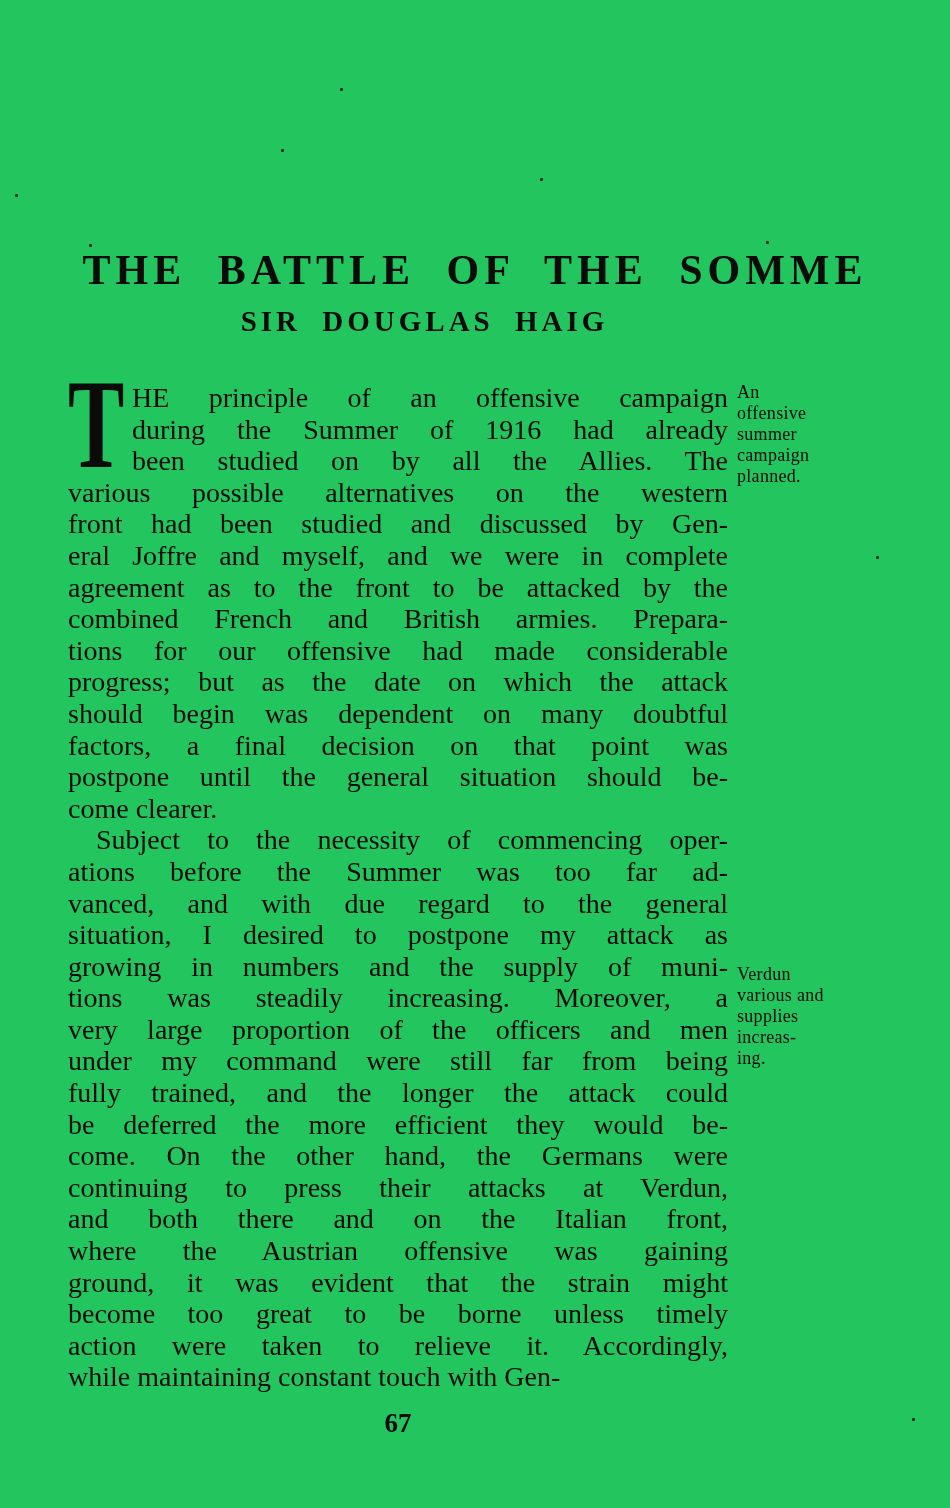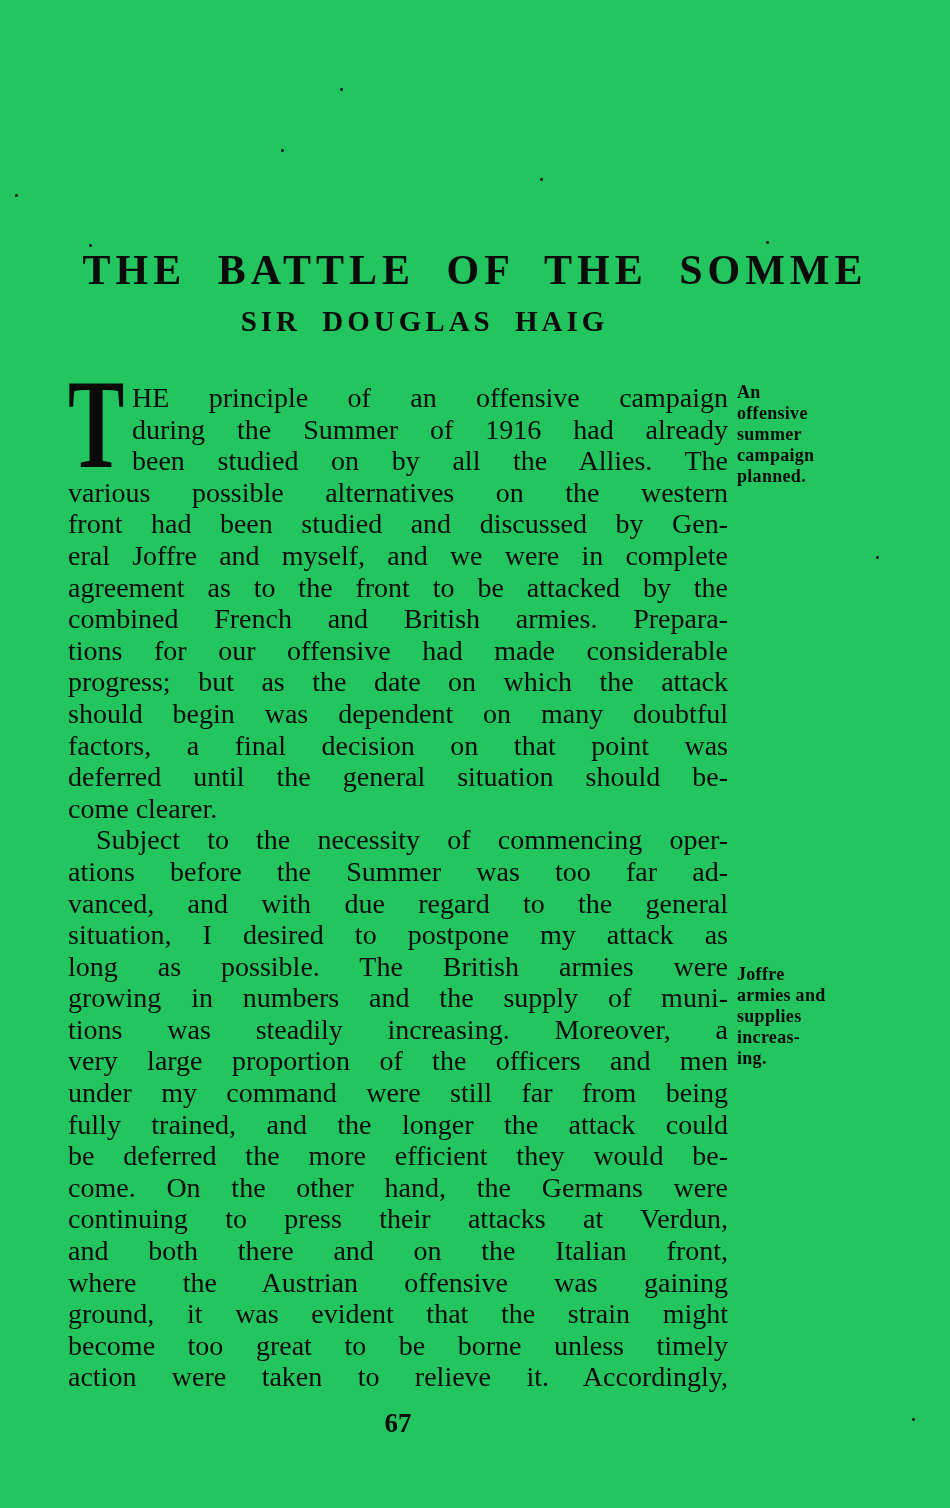--- a/index.html
+++ b/index.html
@@ -35,21 +35,21 @@
   .line.head{padding-left:64px;}
   .line.last{text-align-last:left;}
   .line.indent{text-indent:28px;}
   .dropcap{
     position:absolute;left:0;top:-22px;
     font-size:128px;line-height:1;font-weight:700;
     transform:scaleX(0.66);transform-origin:left top;
   }
   .note{
     position:absolute;left:737px;width:180px;
-    font-size:18px;line-height:21px;font-weight:700;
+    font-size:18px;line-height:21px;font-weight:400;
     letter-spacing:0.3px;
   }
   .note1{top:382px;}
   .note2{top:964px;}
   .page-number{
     position:absolute;left:68px;top:1408px;width:660px;
     text-align:center;font-size:27px;font-weight:700;
   }
   .speck{
     position:absolute;width:3px;height:3px;border-radius:1px;
@@ -73,54 +73,54 @@
     <div class="line head">been studied on by all the Allies.  The</div>
     <div class="line">various possible alternatives on the western</div>
     <div class="line">front had been studied and discussed by Gen-</div>
     <div class="line">eral Joffre and myself, and we were in complete</div>
     <div class="line">agreement as to the front to be attacked by the</div>
     <div class="line">combined French and British armies.  Prepara-</div>
     <div class="line">tions for our offensive had made considerable</div>
     <div class="line">progress; but as the date on which the attack</div>
     <div class="line">should begin was dependent on many doubtful</div>
     <div class="line">factors, a final decision on that point was</div>
-    <div class="line">deferred until the general situation should be-</div>
+    <div class="line">postpone until the general situation should be-</div>
     <div class="line last">come clearer.</div>
 
     <div class="line indent">Subject to the necessity of commencing oper-</div>
     <div class="line">ations before the Summer was too far ad-</div>
     <div class="line">vanced, and with due regard to the general</div>
     <div class="line">situation, I desired to postpone my attack as</div>
-    <div class="line">long as possible.  The British armies were</div>
     <div class="line">growing in numbers and the supply of muni-</div>
     <div class="line">tions was steadily increasing.  Moreover, a</div>
     <div class="line">very large proportion of the officers and men</div>
     <div class="line">under my command were still far from being</div>
     <div class="line">fully trained, and the longer the attack could</div>
     <div class="line">be deferred the more efficient they would be-</div>
     <div class="line">come.  On the other hand, the Germans were</div>
     <div class="line">continuing to press their attacks at Verdun,</div>
     <div class="line">and both there and on the Italian front,</div>
     <div class="line">where the Austrian offensive was gaining</div>
     <div class="line">ground, it was evident that the strain might</div>
     <div class="line">become too great to be borne unless timely</div>
     <div class="line">action were taken to relieve it.  Accordingly,</div>
+    <div class="line last">while maintaining constant touch with Gen-</div>
   </div>
 
   <aside class="note note1">
     <div>An</div>
     <div>offensive</div>
     <div>summer</div>
     <div>campaign</div>
     <div>planned.</div>
   </aside>
 
   <aside class="note note2">
-    <div>Joffre</div>
-    <div>armies and</div>
+    <div>Verdun</div>
+    <div>various and</div>
     <div>supplies</div>
     <div>increas-</div>
     <div>ing.</div>
   </aside>
 
   <div class="page-number">67</div>
 
   <div class="speck" style="left:340px;top:88px;"></div>
   <div class="speck" style="left:540px;top:178px;"></div>
   <div class="speck" style="left:281px;top:149px;"></div>

